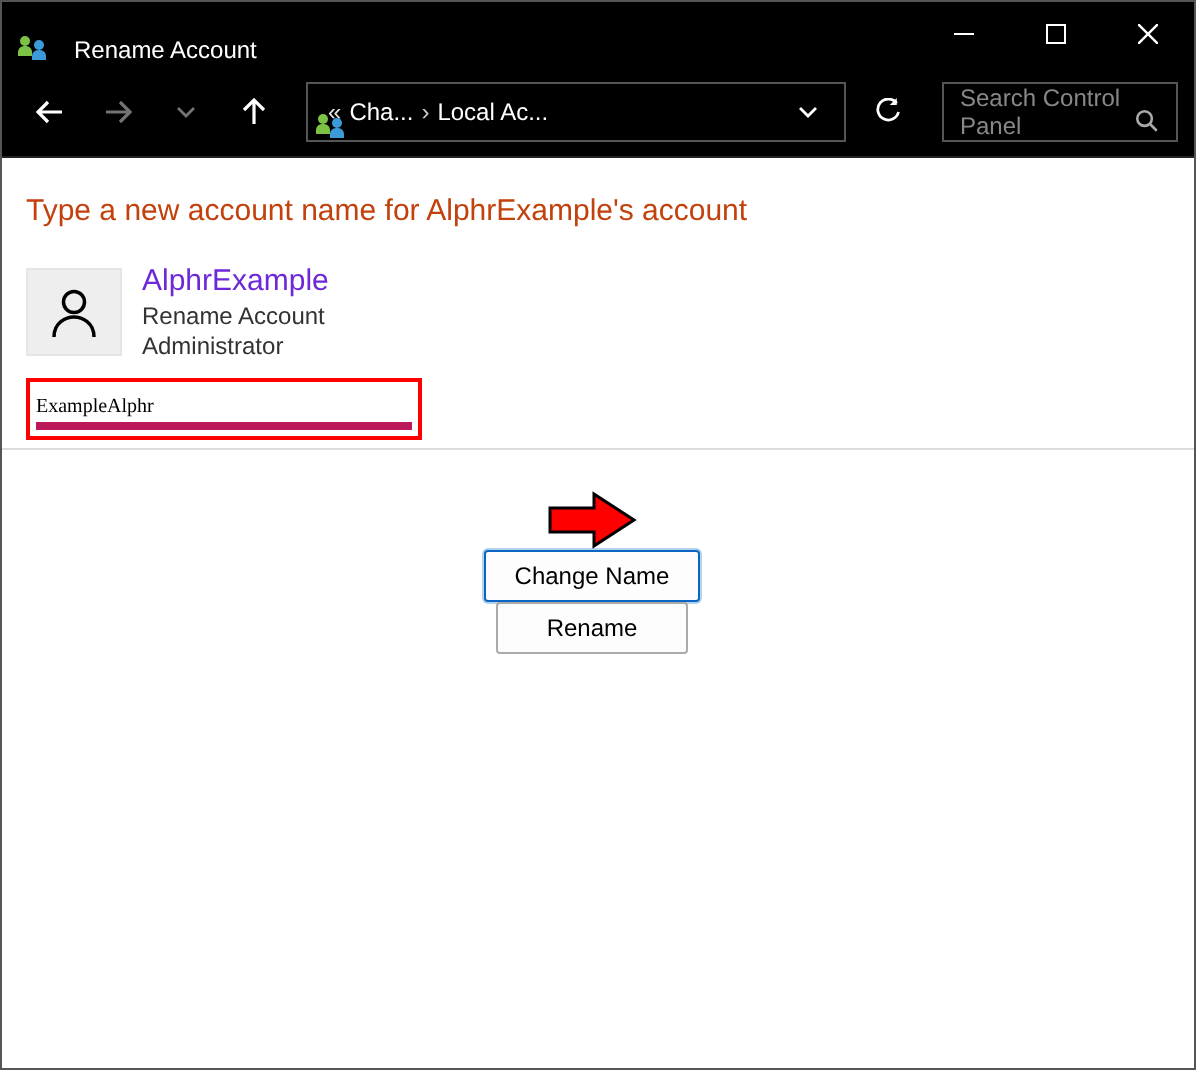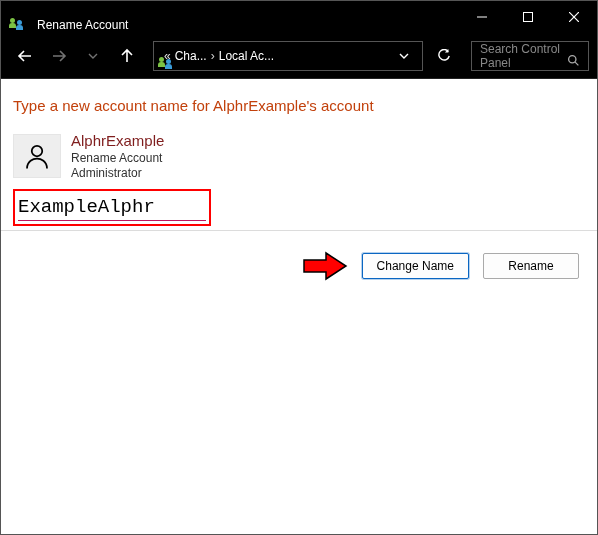--- a/index.html
+++ b/index.html
@@ -22,27 +22,27 @@
 .refresh-btn { width: 30px; height: 30px; display: flex; align-items: center; justify-content: center; color: #fff; margin-left: 4px; }
 .search-box { flex: 1; margin-left: 10px; border: 1px solid #555; height: 30px; display: flex; align-items: flex-end; padding: 0 8px; color: #888; font-size: 12px; justify-content: space-between; }
 .search-box .search-ph {}
 .search-box .search-icon { color: #aaa; }
 .content { padding: 18px 12px 0 12px; }
 .page-heading { color: #c2410c; font-size: 15px; font-weight: 400; margin-bottom: 18px; }
 .user-row { display: flex; align-items: center; gap: 10px; margin-bottom: 8px; }
 .avatar-box { width: 48px; height: 44px; background: #eee; border: 1px solid #e5e5e5; display: flex; align-items: center; justify-content: center; }
 .avatar-box svg { stroke: #000; fill: none; }
 .user-meta { display: flex; flex-direction: column; line-height: 1.25; }
-.user-name { font-size: 15px; color: #7f1d1d; }
+.user-name { font-size: 15px; color: #6d28d9; }
 .user-sub { font-size: 12px; color: #333; }
 .name-input-wrap { border: 2px solid #f00; padding: 3px; width: 198px; margin-bottom: 4px; }
-input.name-input { width: 100%; border: none; border-bottom: 1px solid #be185d; font-size: 19px; font-family: Liberation Mono, monospace; padding: 2px 0; outline: none; }
+input.name-input { width: 100%; border: none; border-bottom: 4px solid #be185d; font-size: 10px; font-family: Liberation Serif, serif; padding: 2px 0; outline: none; }
 .help-text { font-size: 12px; color: #333; margin-bottom: 4px; padding-bottom: 10px; }
 .hr { border: none; border-top: 1px solid #dcdcdc; margin: 0 -12px 20px -12px; }
-.btn-row { display: flex; justify-content: flex-end; align-items: center; gap: 14px; padding-right: 6px; position: relative; }
+.btn-row { display: flex; justify-content: flex-end; align-items: center; padding-right: 6px; position: relative; flex-direction: column; }
 .big-arrow { width: 46px; height: 30px; }
 .btn { min-width: 96px; height: 26px; border: 1px solid #aaa; background: #fdfdfd; font-size: 12px; border-radius: 2px; cursor: pointer; padding: 0 14px; }
 .btn.primary { border: 1px solid #0a66c2; box-shadow: 0 0 0 1px rgba(10,102,194,0.3); }
 .useraccts-icon { width:16px; height:16px; position:relative; }
 .useraccts-icon .head { width:5px; height:5px; border-radius:50%; position:absolute; }
 .useraccts-icon .body { width:7px; height:5px; border-radius:3px 3px 0 0; position:absolute; }
 </style>
 </head>
 <body>
 

